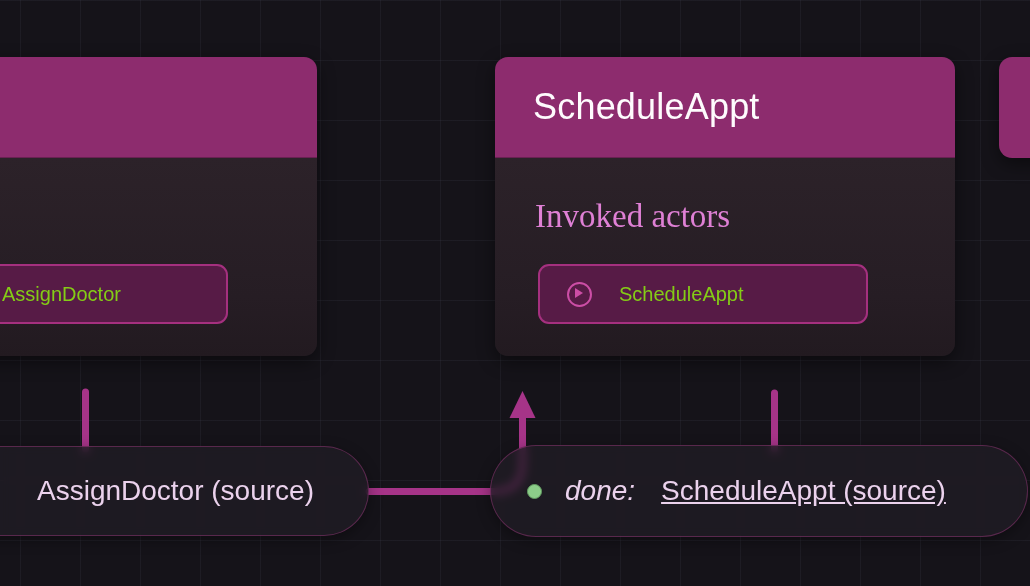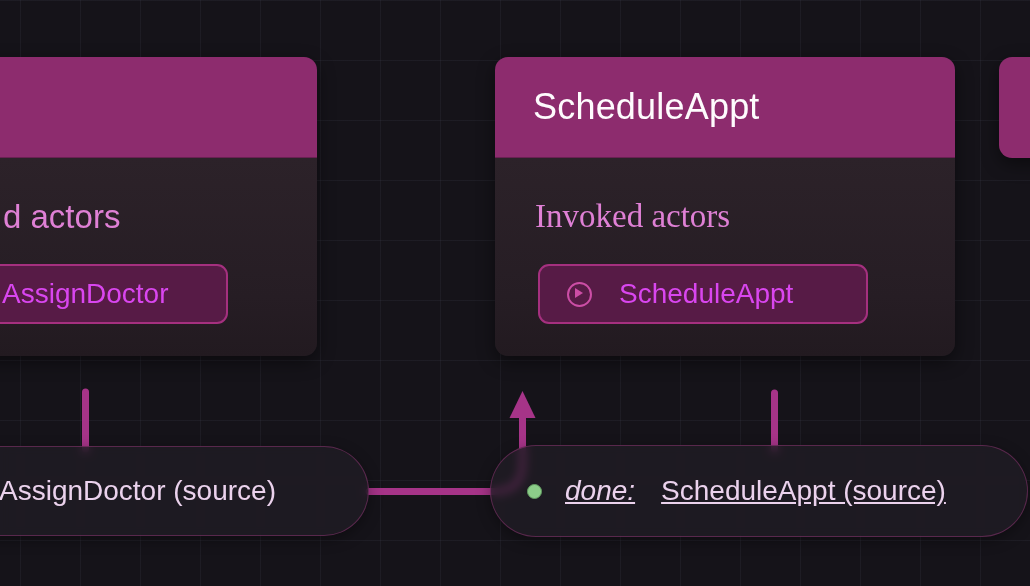--- a/index.html
+++ b/index.html
@@ -32,31 +32,31 @@
     display:flex;align-items:center;
   }
   .actor-button .play-icon{
     width:25px;height:25px;border:2.5px solid #cc4ea6;border-radius:50%;
     box-sizing:border-box;position:relative;flex:0 0 auto;
   }
   .actor-button .play-icon::after{
     content:"";position:absolute;left:6px;top:4.5px;
     border-left:8px solid #cc4ea6;border-top:5.5px solid transparent;border-bottom:5.5px solid transparent;
   }
-  .actor-button .actor-text{color:#d946ef;font-size:28px;white-space:nowrap;}
+  .actor-button .actor-text{color:#84cc16;font-size:20px;white-space:nowrap;}
   .pill{
     position:absolute;z-index:10;box-sizing:border-box;
     background:rgba(33,29,37,0.72);
     border:1px solid rgba(186,64,148,0.38);
     backdrop-filter:blur(5px);-webkit-backdrop-filter:blur(5px);
     display:flex;align-items:center;
     box-shadow:0 4px 14px rgba(0,0,0,0.35);
   }
   .pill-text{color:#ebd2ed;font-size:28px;white-space:nowrap;}
-  .event-italic{font-style:italic;text-decoration:underline;}
+  .event-italic{font-style:italic;}
   .status-dot{
     width:15px;height:15px;border-radius:50%;
     background:#8ccd89;border:1.5px solid #649e63;box-sizing:border-box;flex:0 0 auto;
   }
   svg.edges{position:absolute;left:0;top:0;z-index:5;}
 </style>
 </head>
 <body>
 
 <div id="canvas">
@@ -75,21 +75,20 @@
     <polygon points="509.5,418 535.5,418 522.5,391" fill="#a63488"></polygon>
 
     <path d="M683.5 392 V600" stroke="url(#orangeGrad)" stroke-width="7" stroke-linecap="round" fill="none"></path>
 
     <path d="M774.5 393 V449" stroke="#a63488" stroke-width="7" stroke-linecap="round" fill="none"></path>
   </svg>
 
   <div class="card" style="left:-145px;top:57px;width:462px;height:299px;">
     <div class="card-header"></div>
     <div class="card-body">
-      <div class="invoked-label" style="left:148px;">d actors</div>
       <div class="actor-button" style="left:49px;width:324px;">
         <span class="actor-text" style="position:absolute;left:96px;">AssignDoctor</span>
       </div>
     </div>
   </div>
 
   <div class="card" style="left:495px;top:57px;width:460px;height:299px;text-align:right;">
     <div class="card-header">
       <span class="card-title">ScheduleAppt</span>
     </div>
@@ -98,21 +97,21 @@
       <div class="actor-button" style="left:43px;width:330px;padding-left:27px;">
         <span class="play-icon"></span>
         <span class="actor-text" style="margin-left:27px;">ScheduleAppt</span>
       </div>
     </div>
   </div>
 
   <div class="card" style="left:999px;top:57px;width:90px;height:101px;border-radius:13px;background:#8d2c6e;"></div>
 
   <div class="pill" style="left:-80px;top:446px;width:449px;height:90px;border-radius:45px;">
-    <span class="pill-text" style="position:absolute;left:78px;">AssignDoctor (source)</span>
+    <span class="pill-text" style="position:absolute;left:78px;padding-left:38px;">AssignDoctor (source)</span>
   </div>
 
   <div class="pill" style="left:490px;top:445px;width:538px;height:92px;border-radius:46px;padding-left:36px;">
     <span class="status-dot"></span>
     <span class="pill-text event-italic" style="margin-left:23px;">done:</span>
     <span class="pill-text" style="margin-left:26px;text-decoration:underline;">ScheduleAppt (source)</span>
   </div>
 
 </div>
 

